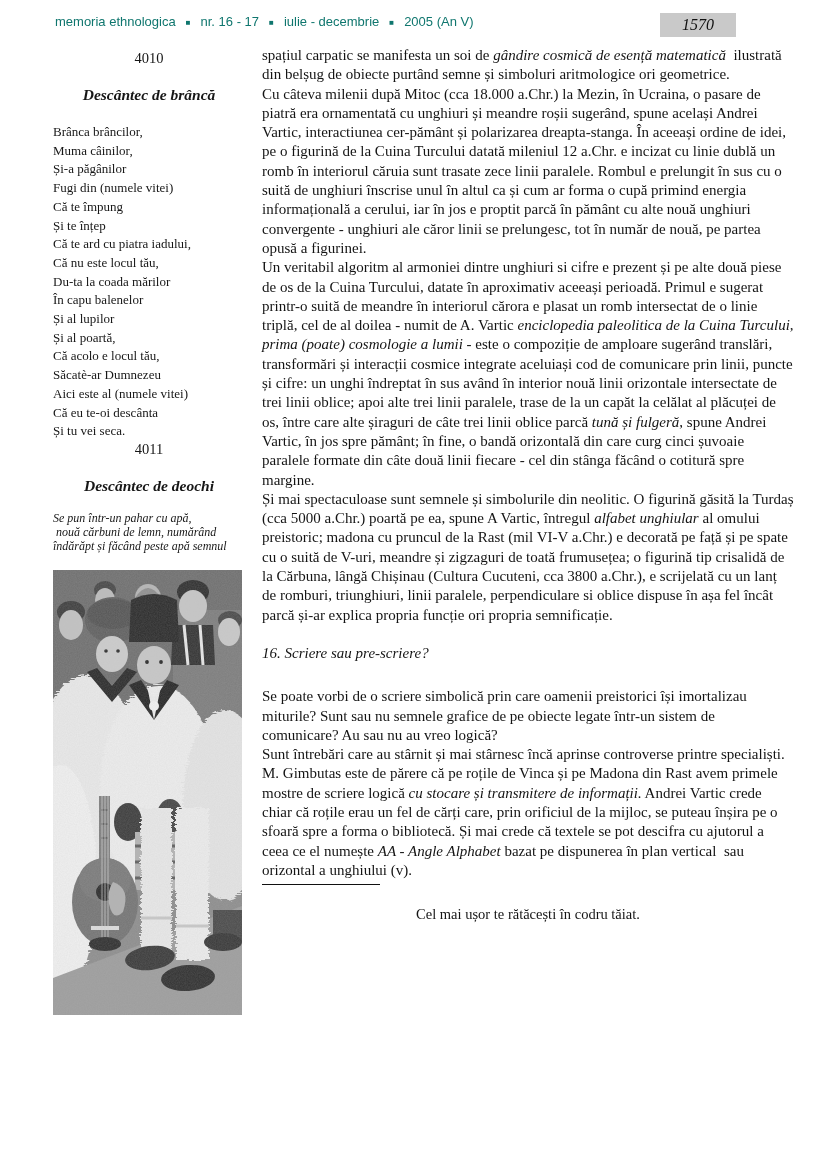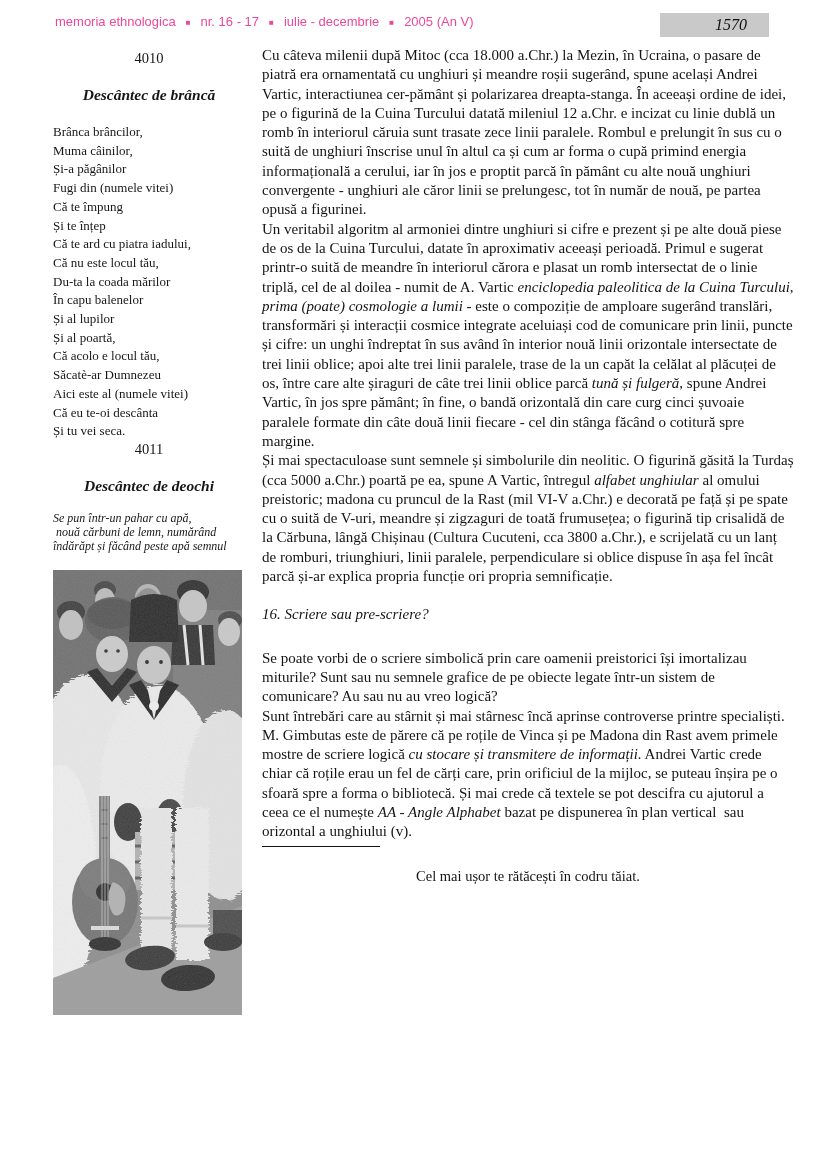--- a/index.html
+++ b/index.html
@@ -8,29 +8,29 @@
     width:826px;height:1169px;
     background:#ffffff;
     color:#161616;
     font-family:"Liberation Serif","DejaVu Serif",serif;
     overflow:hidden;
   }
   
   .header{
     position:absolute;left:55px;top:14px;width:560px;
     font-family:"Liberation Sans","DejaVu Sans",sans-serif;
-    font-size:13px;color:#ec4899;
+    font-size:13px;color:#0f766e;
     display:flex;align-items:center;gap:10px;white-space:nowrap;
   }
   .hdr-sep{font-size:8px;line-height:1;position:relative;top:1px;}
   .pagenum-box{
     position:absolute;left:660px;top:13px;width:76px;height:24px;
     background:#c9c9c9;
     display:flex;align-items:center;justify-content:center;
-    font-style:italic;font-size:16px;color:#111;padding-left:33px;
+    font-style:italic;font-size:16px;color:#111;
   }
   
   .left-col{position:absolute;left:53px;top:50px;width:192px;}
   .coll-title{font-weight:bold;font-size:14.5px;line-height:19px;}
   .entry-number{text-align:center;font-size:14.5px;}
   .entry-title{text-align:center;font-weight:bold;font-style:italic;font-size:15.5px;margin-top:19px;}
   .poem{margin-top:19px;font-size:13px;line-height:18.7px;}
   .poem-line{white-space:pre-wrap;}
   .note{margin-top:16px;font-style:italic;font-size:12px;line-height:14px;}
   .note-line{white-space:pre-wrap;}
@@ -186,20 +186,21 @@
         <ellipse cx="135" cy="408" rx="27" ry="13" fill="#303030" transform="rotate(-4 135 408)"></ellipse>
         <rect x="160" y="340" width="29" height="32" fill="#4a4a4a"></rect>
         <ellipse cx="170" cy="372" rx="19" ry="9" fill="#383838"></ellipse>
 
         <rect width="189" height="445" filter="url(#grain)"></rect>
       </svg>
     </div>
   </div>
 
   <div class="right-col">
+    <p><span>spațiul carpatic se manifesta un soi de </span><span class="it">gândire cosmică de esență matematică</span><span>  ilustrată din belșug de obiecte purtând semne și simboluri aritmologice ori geometrice.</span></p>
     <p><span>Cu câteva milenii după Mitoc (cca 18.000 a.Chr.) la Mezin, în Ucraina, o pasare de piatră era ornamentată cu unghiuri și meandre roșii sugerând, spune același Andrei Vartic, interactiunea cer-pământ și polarizarea dreapta-stanga. În aceeași ordine de idei, pe o figurină de la Cuina Turcului datată mileniul 12 a.Chr. e incizat cu linie dublă un romb în interiorul căruia sunt trasate zece linii paralele. Rombul e prelungit în sus cu o suită de unghiuri înscrise unul în altul ca și cum ar forma o cupă primind energia informațională a cerului, iar în jos e proptit parcă în pământ cu alte nouă unghiuri convergente - unghiuri ale căror linii se prelungesc, tot în număr de nouă, pe partea opusă a figurinei.</span></p>
     <p><span>Un veritabil algoritm al armoniei dintre unghiuri si cifre e prezent și pe alte două piese de os de la Cuina Turcului, datate în aproximativ aceeași perioadă. Primul e sugerat printr-o suită de meandre în interiorul cărora e plasat un romb intersectat de o linie triplă, cel de al doilea - numit de A. Vartic </span><span class="it">enciclopedia paleolitica de la Cuina Turcului, prima (poate) cosmologie a lumii</span><span> - este o compoziție de amploare sugerând translări, transformări și interacții cosmice integrate aceluiași cod de comunicare prin linii, puncte și cifre: un unghi îndreptat în sus având în interior nouă linii orizontale intersectate de trei linii oblice; apoi alte trei linii paralele, trase de la un capăt la celălat al plăcuței de os, între care alte șiraguri de câte trei linii oblice parcă </span><span class="it">tună și fulgeră</span><span>, spune Andrei Vartic, în jos spre pământ; în fine, o bandă orizontală din care curg cinci șuvoaie paralele formate din câte două linii fiecare - cel din stânga făcând o cotitură spre margine.</span></p>
     <p><span>Și mai spectaculoase sunt semnele și simbolurile din neolitic. O figurină găsită la Turdaș (cca 5000 a.Chr.) poartă pe ea, spune A Vartic, întregul </span><span class="it">alfabet unghiular</span><span> al omului preistoric; madona cu pruncul de la Rast (mil VI-V a.Chr.) e decorată pe față și pe spate cu o suită de V-uri, meandre și zigzaguri de toată frumusețea; o figurină tip crisalidă de la Cărbuna, lângă Chișinau (Cultura Cucuteni, cca 3800 a.Chr.), e scrijelată cu un lanț de romburi, triunghiuri, linii paralele, perpendiculare si oblice dispuse în așa fel încât parcă și-ar explica propria funcție ori propria semnificație.</span></p>
 
     <h3 class="section-heading">16. Scriere sau pre-scriere?</h3>
 
     <p><span>Se poate vorbi de o scriere simbolică prin care oamenii preistorici își imortalizau miturile? Sunt sau nu semnele grafice de pe obiecte legate într-un sistem de comunicare? Au sau nu au vreo logică?</span></p>
     <p><span>Sunt întrebări care au stârnit și mai stârnesc încă aprinse controverse printre specialiști. M. Gimbutas este de părere că pe roțile de Vinca și pe Madona din Rast avem primele mostre de scriere logică </span><span class="it">cu stocare și transmitere de informații.</span><span> Andrei Vartic crede chiar că roțile erau un fel de cărți care, prin orificiul de la mijloc, se puteau înșira pe o sfoară spre a forma o bibliotecă. Și mai crede că textele se pot descifra cu ajutorul a ceea ce el numește </span><span class="it">AA - Angle Alphabet</span><span> bazat pe dispunerea în plan vertical  sau orizontal a unghiului (v).</span></p>
 
     <hr class="footnote-rule">

